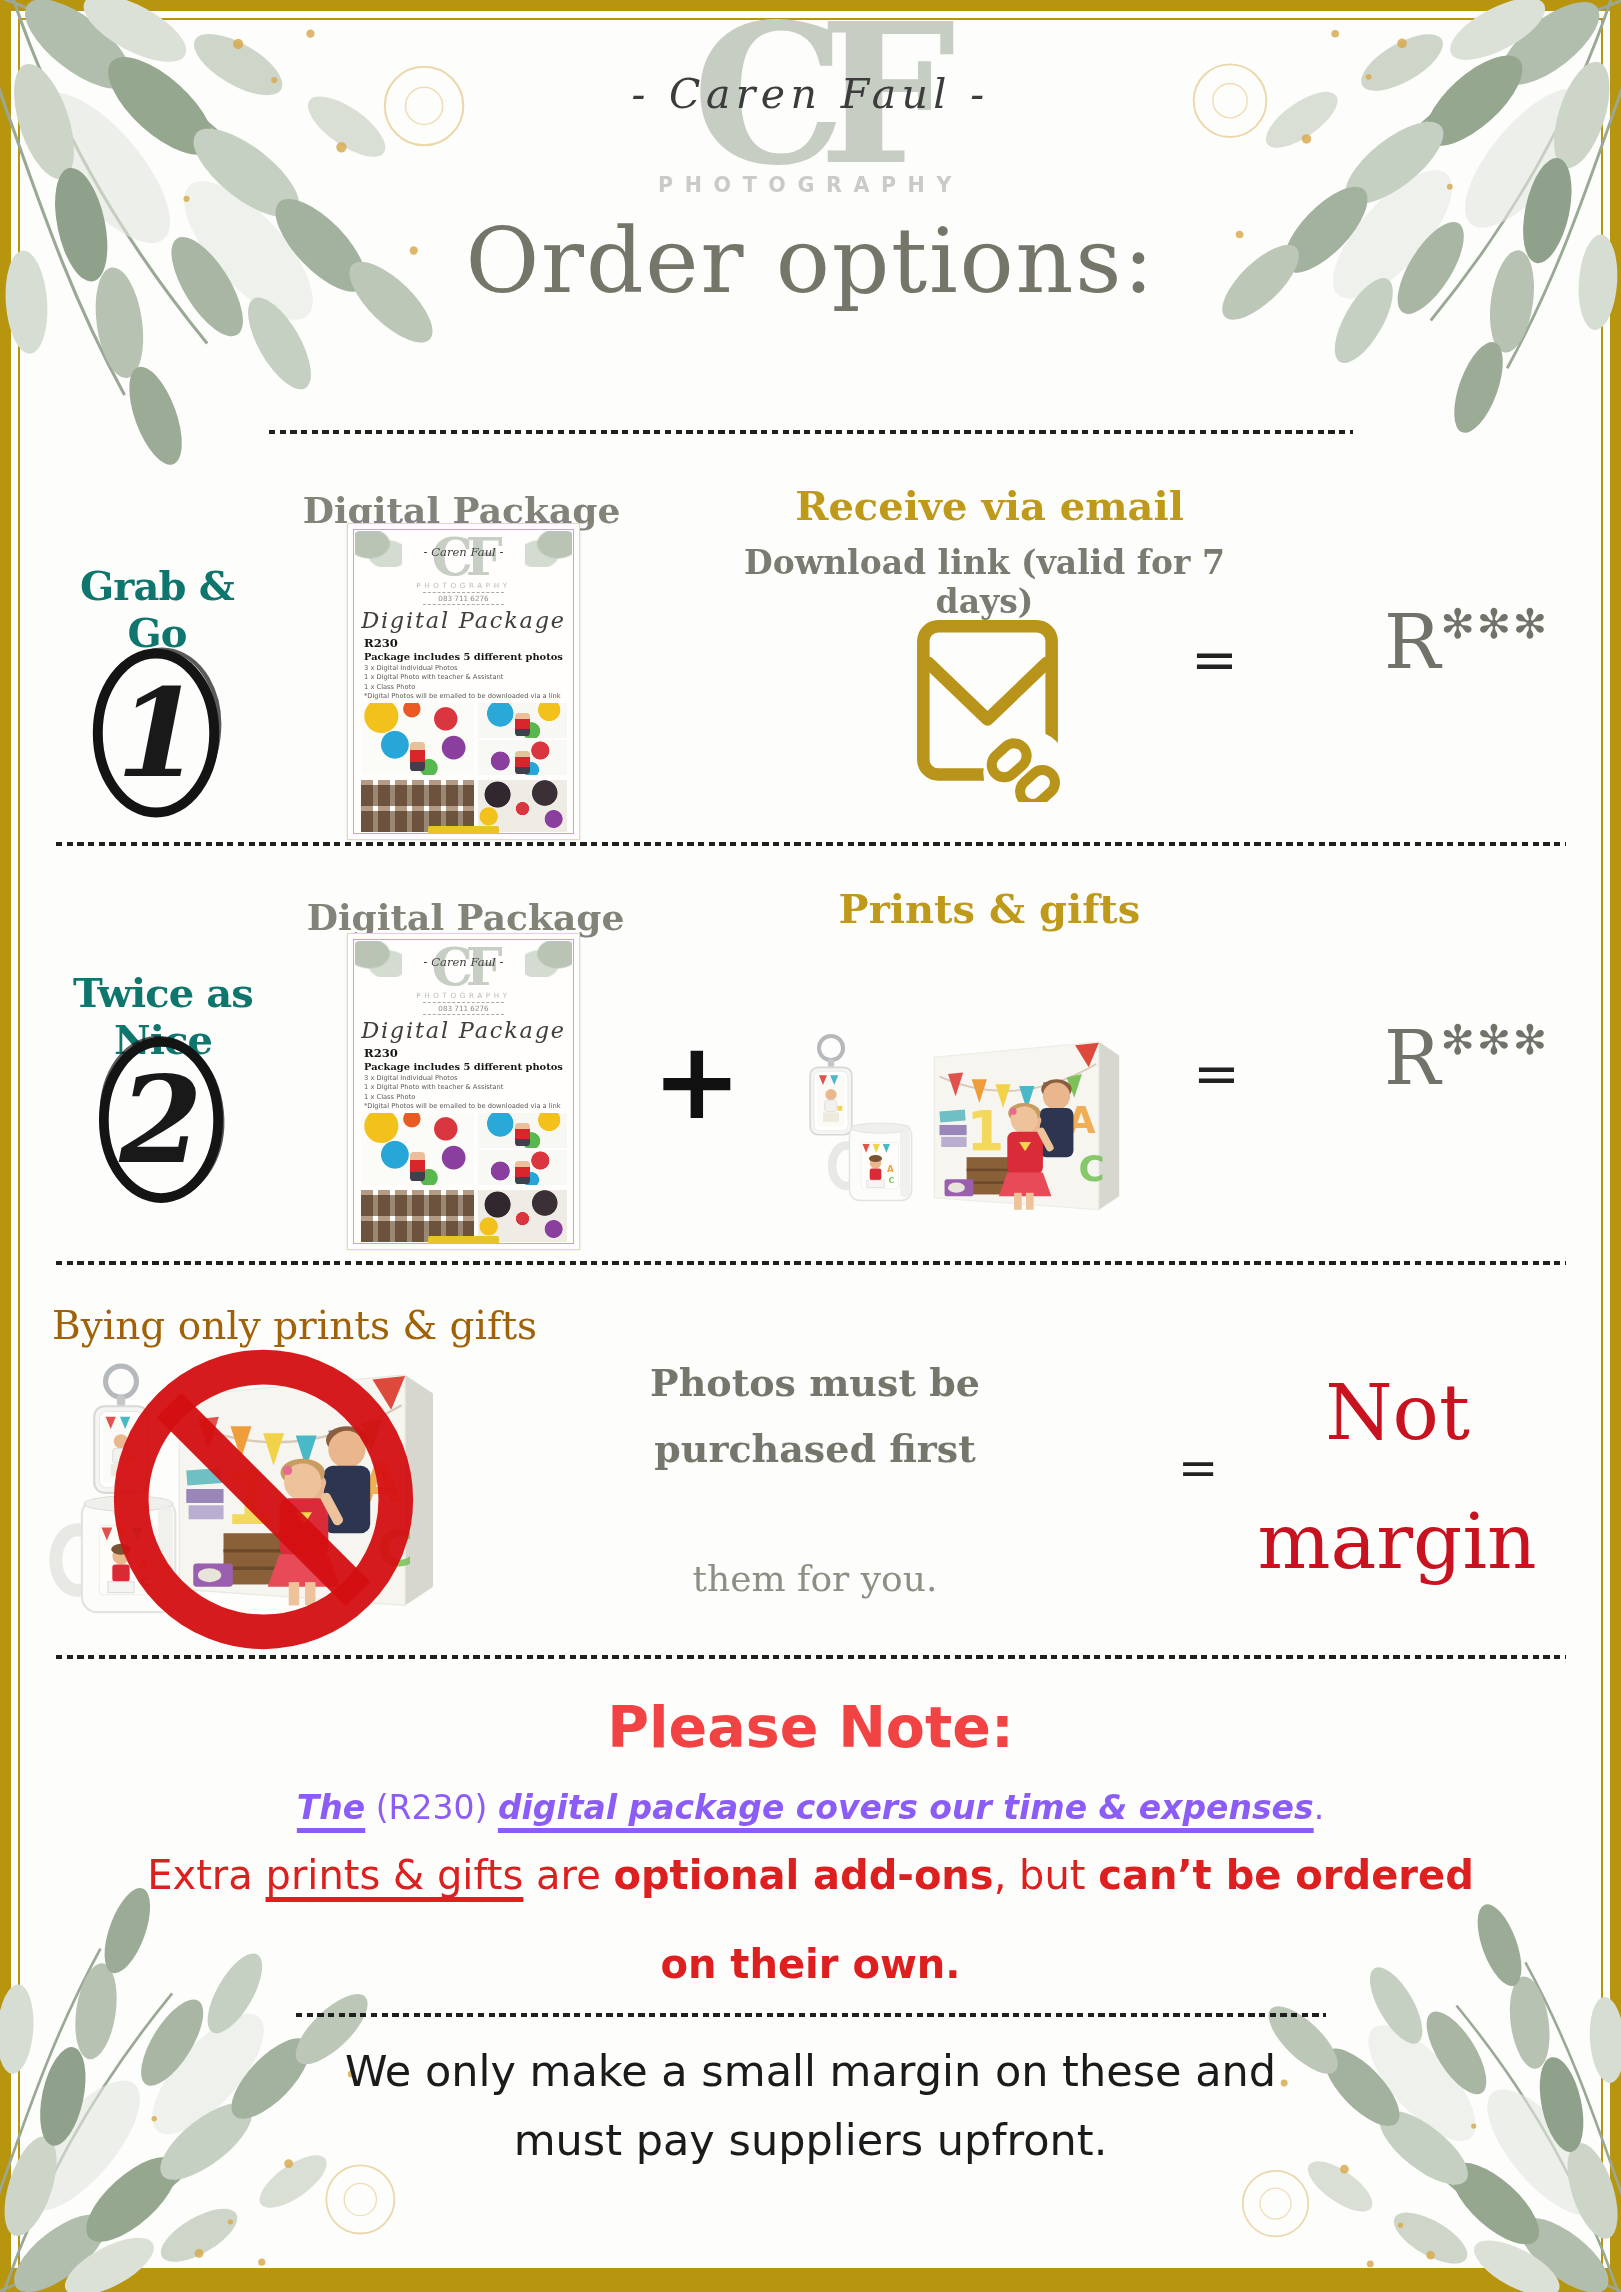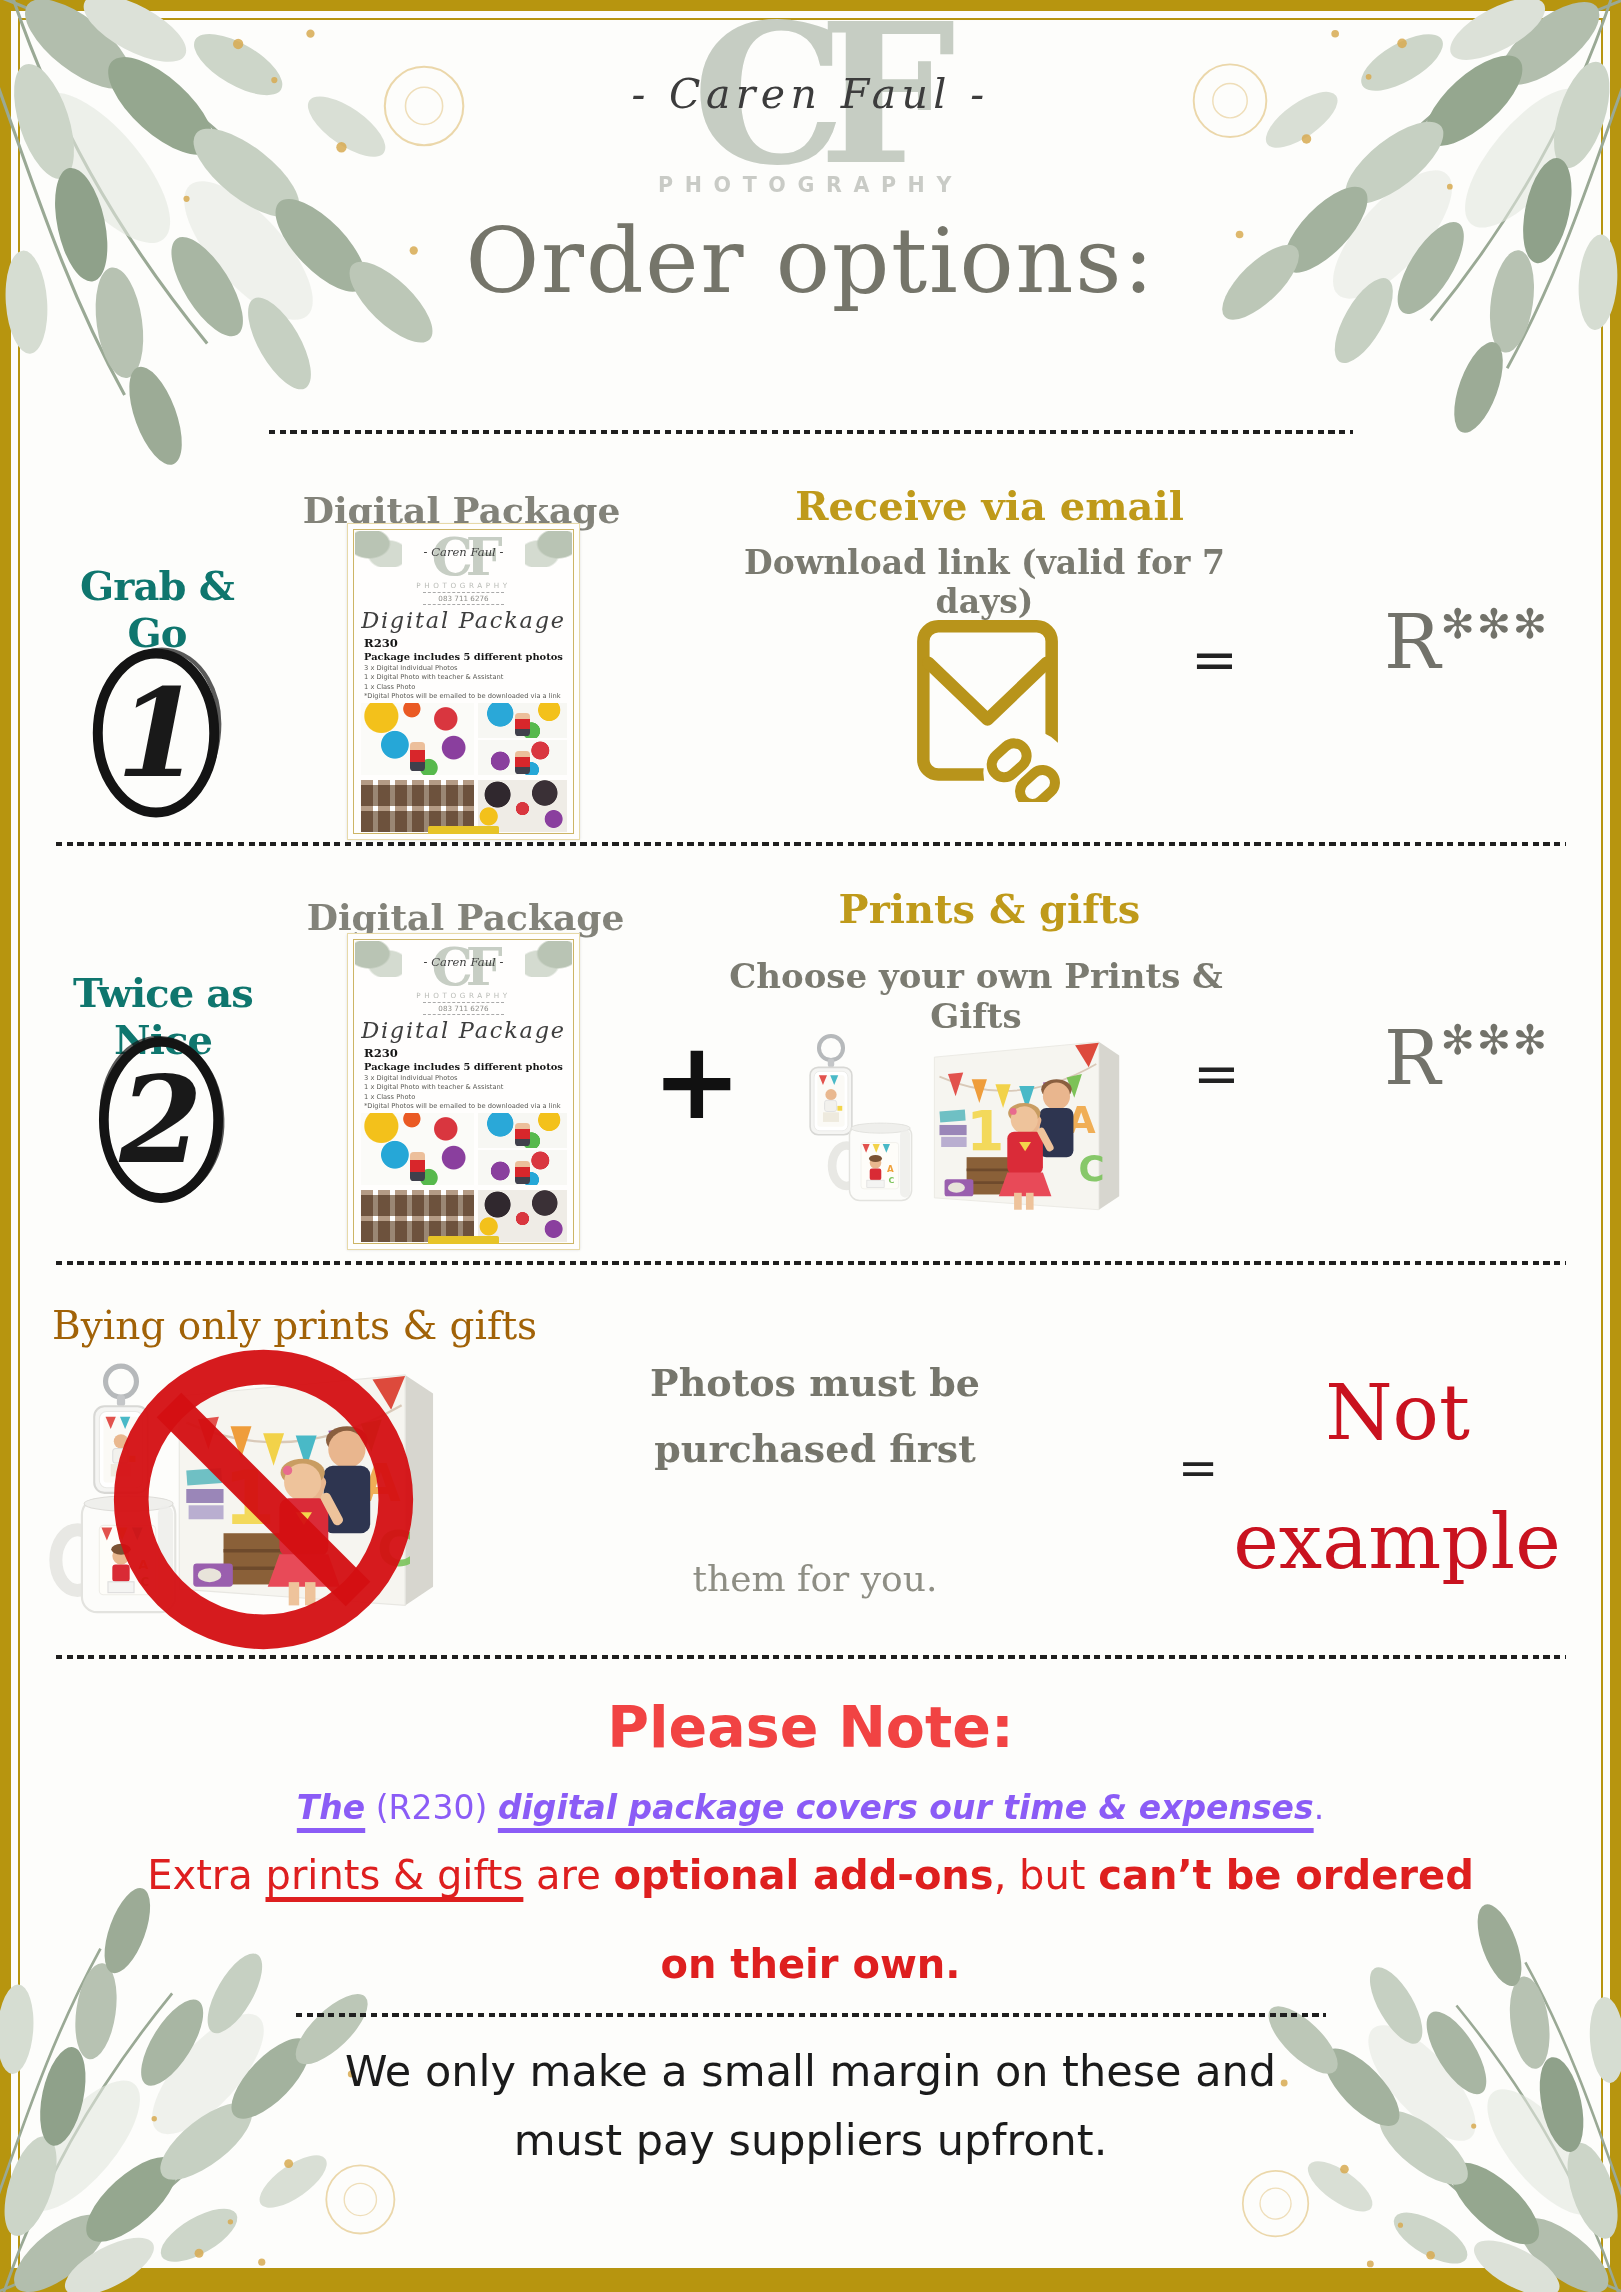--- a/index.html
+++ b/index.html
@@ -358,21 +358,20 @@
       <use href="#keyring-art"></use>
     </svg>
   <svg class="abs" style="top:1118px;left:824px;" width="103" height="94" viewBox="0 0 140 130">
       <use href="#mug-art"></use>
     </svg>
   <svg class="abs" style="top:1030px;left:921px;" width="215" height="195" viewBox="0 0 250 230">
       <use href="#canvas-art"></use>
     </svg>
 
   <div class="abs ctr gold-head" style="top:885px;left:788px;width:403px;">Prints &amp; gifts</div>
-  <div class="abs ctr gray-sub" style="top:956px;left:712px;width:528px;font-size:34px;">Choose your own Prints &amp; Gifts</div>
 
   <div class="abs eq" style="top:1041px;left:1193px;">=</div>
   <div class="abs price" style="top:1014px;left:1384px;"><span class="r">R</span><span class="stars">✻✻✻</span></div>
 
   <div class="divider" style="top:1261px;left:56px;width:1510px;"></div>
 
   <div class="abs r3-label" style="top:1303px;left:52px;width:502px;">Bying only prints &amp; gifts</div>
 
   <svg class="abs" style="top:1361px;left:76px;" width="90" height="136" viewBox="0 0 84 132">
       <use href="#keyring-art"></use>
@@ -387,21 +386,21 @@
     <circle cx="52" cy="50" r="42" fill="none" stroke="#d40f12" stroke-width="11" opacity=".95"></circle>
     <line x1="22" y1="20" x2="82" y2="80" stroke="#d40f12" stroke-width="11" opacity=".95"></line>
   </svg>
 
   <div class="abs ctr r3-bold" style="top:1360px;left:564px;width:502px;">Photos must be</div>
   <div class="abs ctr r3-bold" style="top:1426px;left:564px;width:502px;">purchased first</div>
   <div class="abs ctr r3-reg" style="top:1558px;left:564px;width:502px;">them for you.</div>
 
   <div class="abs eq" style="top:1440px;left:1178px;font-size:48px;">=</div>
   <div class="abs ctr not-allowed" style="top:1368px;left:1272px;width:251px;">Not</div>
-  <div class="abs ctr not-allowed" style="top:1497px;left:1218px;width:358px;">example</div>
+  <div class="abs ctr not-allowed" style="top:1497px;left:1218px;width:358px;">margin</div>
 
   <div class="divider" style="top:1655px;left:56px;width:1510px;"></div>
 
   <div class="abs ctr sans pn-head">Please Note:</div>
   <div class="abs ctr sans pn-line" style="top:1788px;"><span class="biu">The</span><span class="plain"> (R230) </span><span class="biu">digital package covers our time &amp; expenses</span><span class="plain">.</span></div>
   <div class="abs ctr sans pn-red" style="top:1852px;"><span>Extra </span><span class="u">prints &amp; gifts</span><span> are </span><span class="b">optional add-ons</span><span>, but </span><span class="b">can’t be ordered</span></div>
   <div class="abs ctr sans pn-red b" style="top:1941px;font-weight:bold;">on their own.</div>
 
   <div class="divider" style="top:2013px;left:296px;width:1030px;"></div>
 

